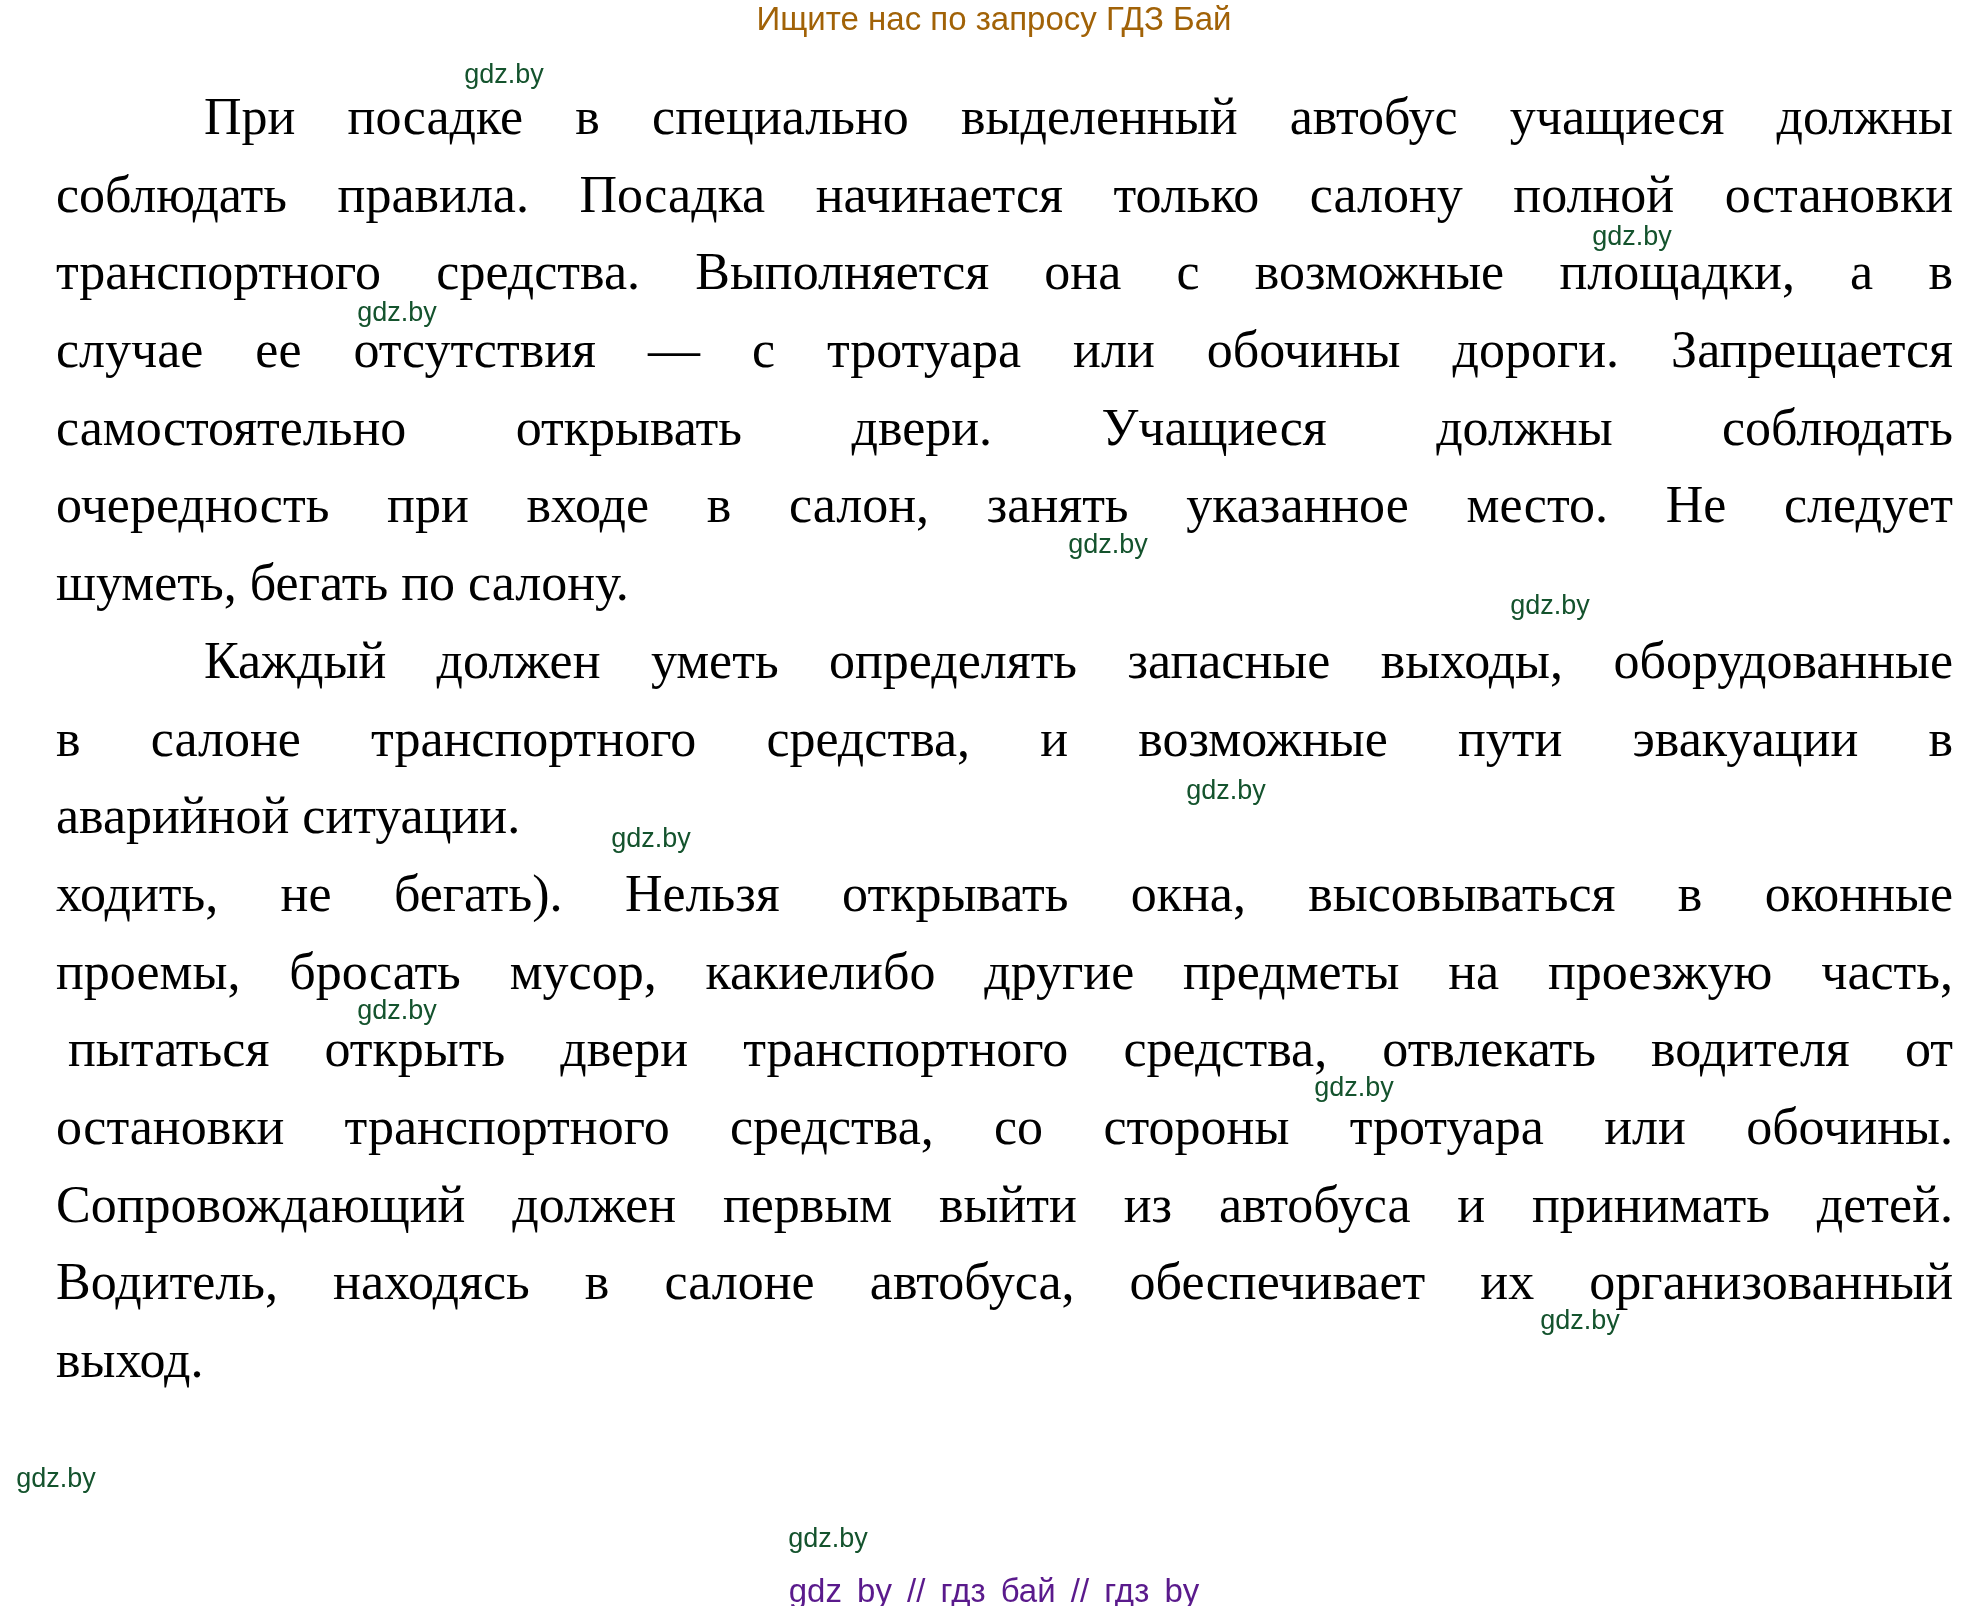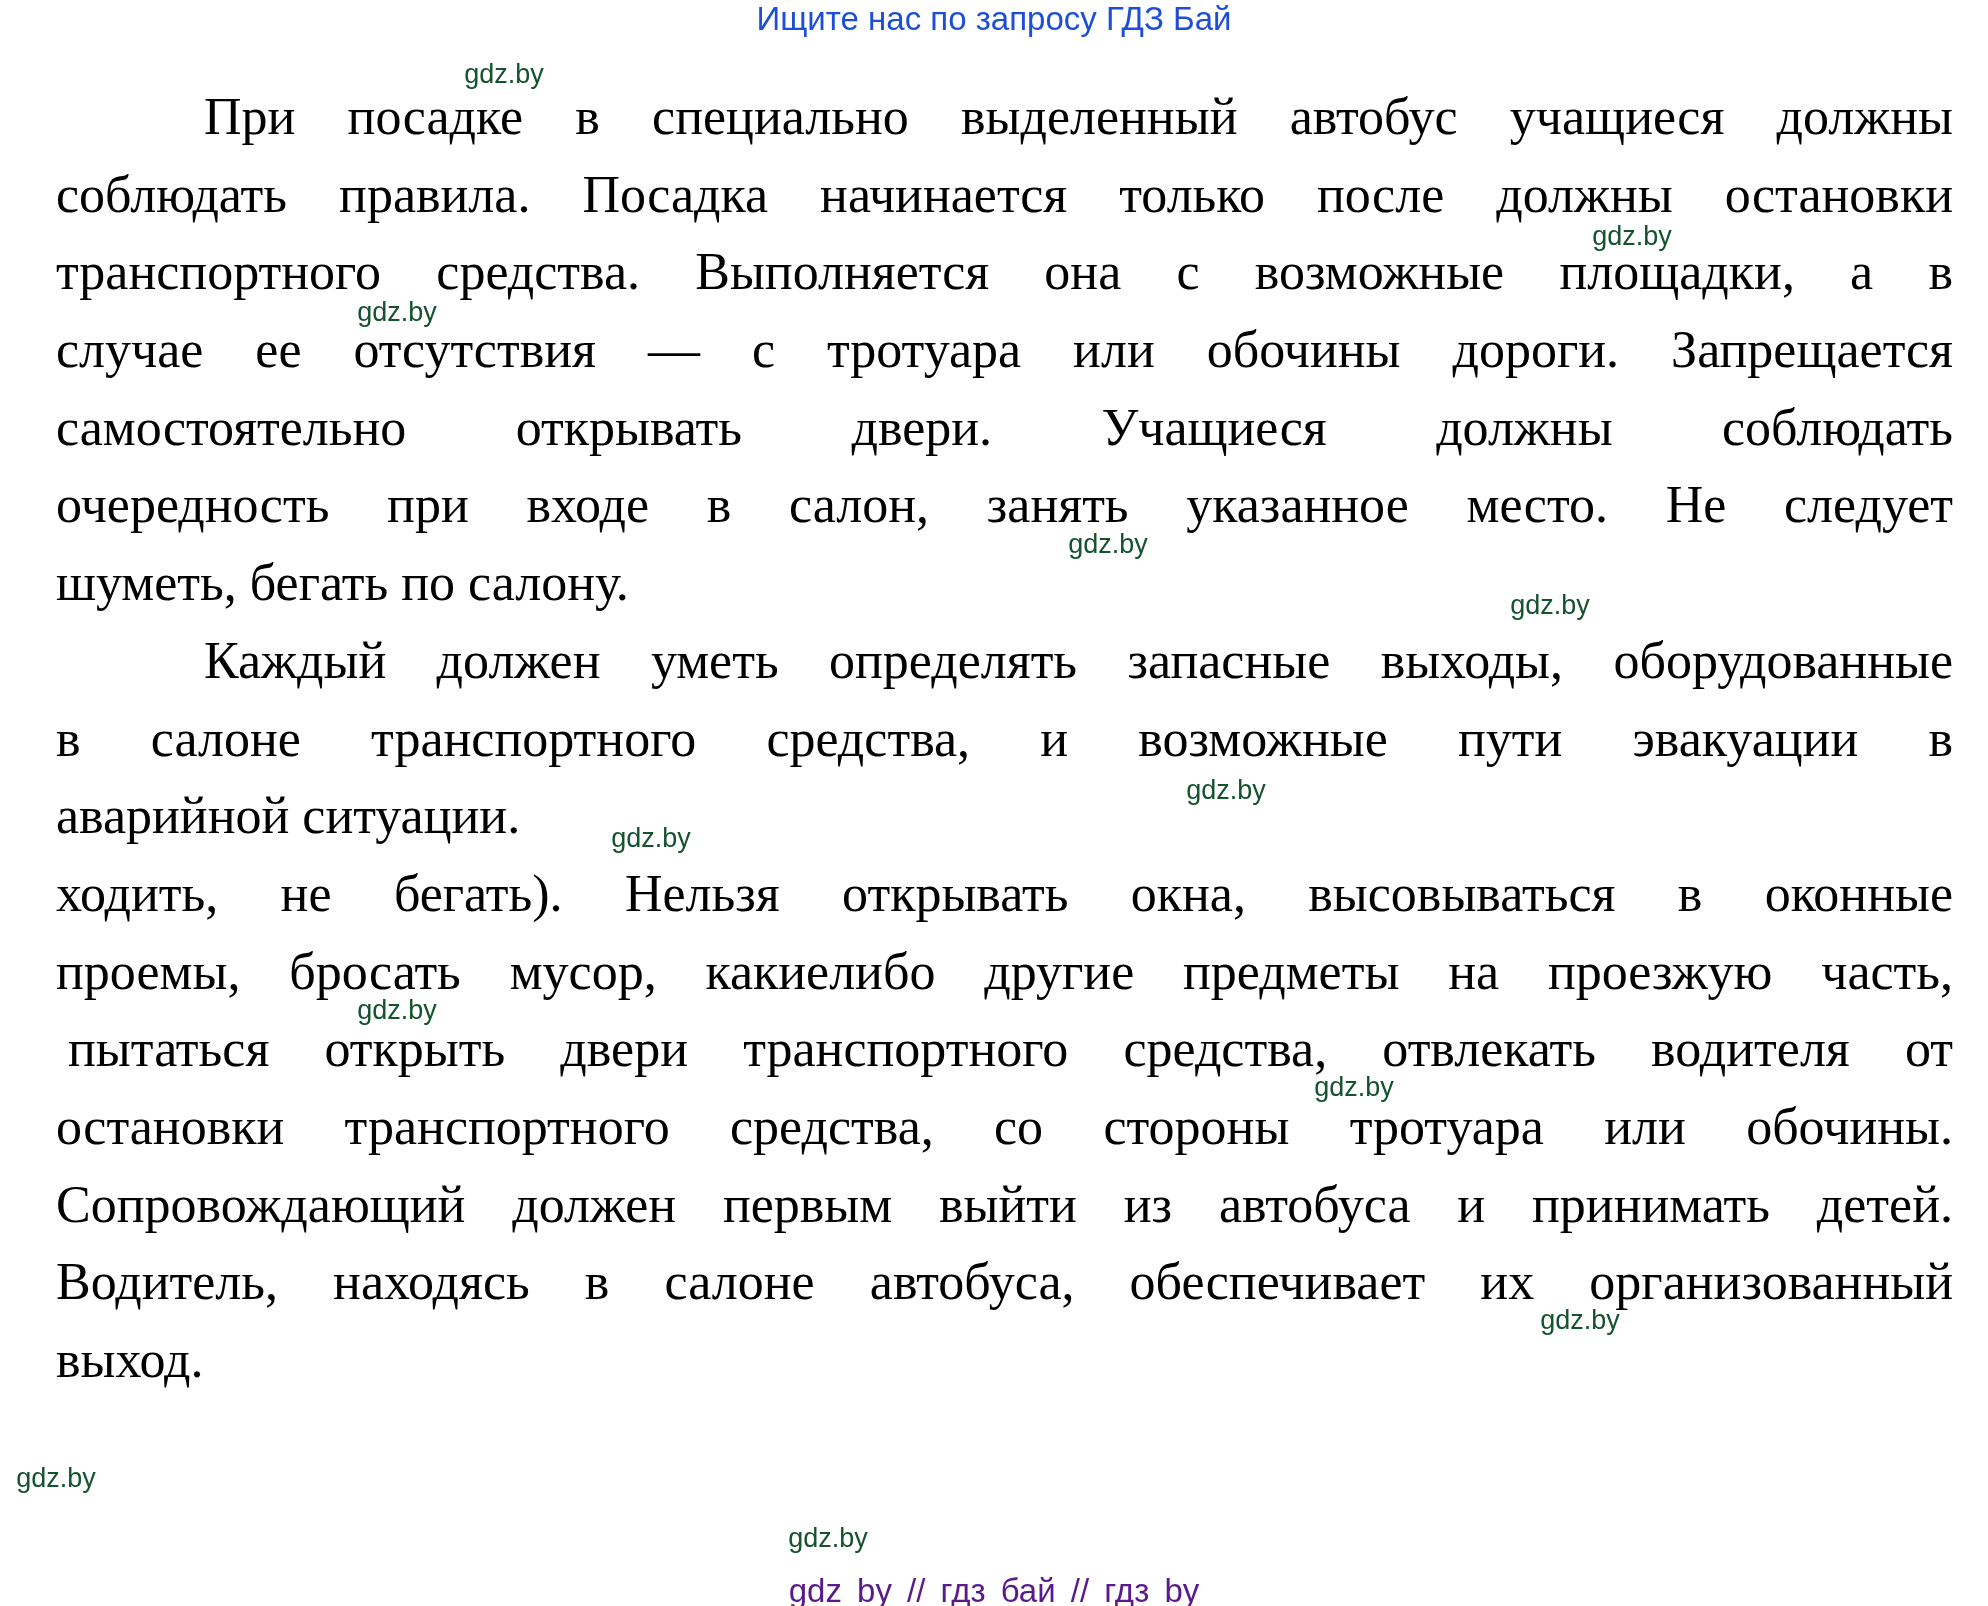--- a/index.html
+++ b/index.html
@@ -26,27 +26,27 @@
   }
   .footer {
     position: absolute; left: 0; top: 1572px; width: 1988px; text-align: center;
     font-family: "Liberation Sans", sans-serif; font-size: 33px; line-height: 38px;
     color: #5a1a8c; word-spacing: 6px;
   }
 </style>
 </head>
 <body>
 
-<div class="header" style="color: #1d4ed8;">Ищите нас по запросу ГДЗ Бай</div>
+<div class="header" style="color: #a16207;">Ищите нас по запросу ГДЗ Бай</div>
 
 <div class="page">
 
   <div>
     <span class="line indent"><span style="white-space: nowrap; word-spacing: 0px;">При посадке в специально выделенный автобус учащиеся должны</span></span>
-    <span class="line"><span style="white-space: nowrap; word-spacing: 0px;">соблюдать правила. Посадка начинается только после должны остановки</span></span>
+    <span class="line"><span style="white-space: nowrap; word-spacing: 0px;">соблюдать правила. Посадка начинается только салону полной остановки</span></span>
     <span class="line"><span style="white-space: nowrap; word-spacing: 0px;">транспортного средства. Выполняется она с возможные площадки, а в</span></span>
     <span class="line"><span style="white-space: nowrap; word-spacing: 0px;">случае ее отсутствия — с тротуара или обочины дороги. Запрещается</span></span>
     <span class="line"><span style="white-space: nowrap; word-spacing: 0px; margin-top: 38px;">самостоятельно открывать двери. Учащиеся должны соблюдать</span></span>
     <span class="line"><span style="white-space: nowrap; word-spacing: 0px;">очередность при входе в салон, занять указанное место. Не следует</span></span>
     <span class="line last"><span style="white-space: nowrap;">шуметь, бегать по салону.</span></span>
   </div>
 
   <div>
     <span class="line indent"><span style="white-space: nowrap; word-spacing: 0px;">Каждый должен уметь определять запасные выходы, оборудованные</span></span>
     <span class="line"><span style="white-space: nowrap; word-spacing: 0px;">в салоне транспортного средства, и возможные пути эвакуации в</span></span>

